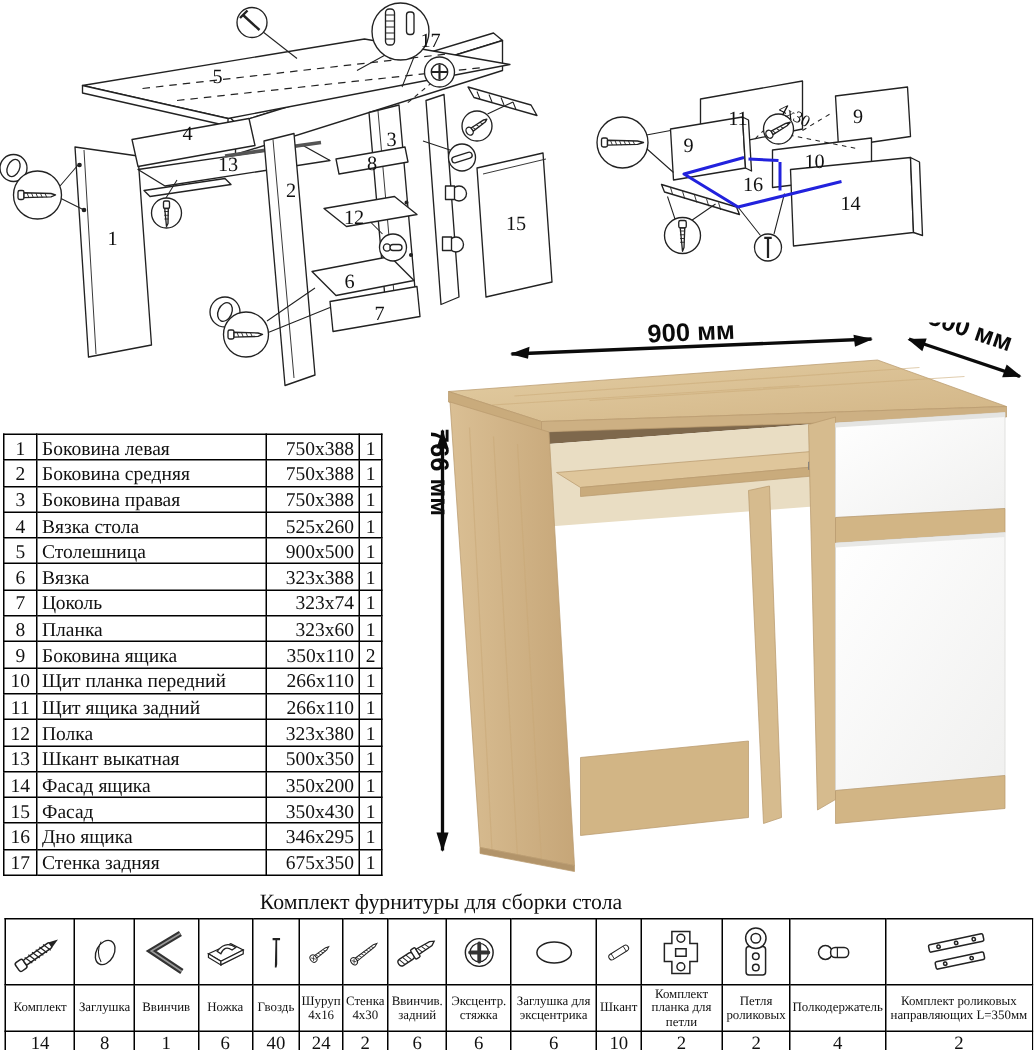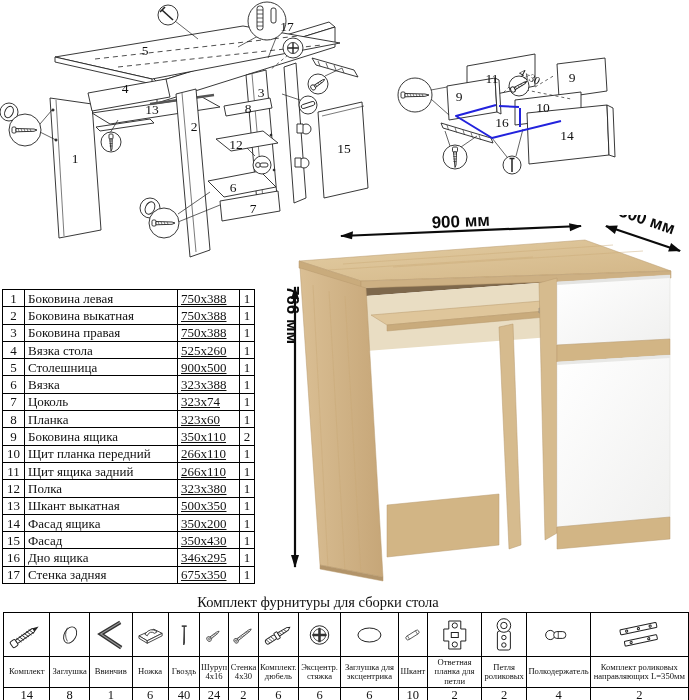--- a/index.html
+++ b/index.html
@@ -7,24 +7,24 @@
          font-family:"Liberation Serif",serif;color:#111;}
   svg text{font-family:"Liberation Serif",serif;}
   .dlabel{font-size:13.5px;fill:#111;text-anchor:middle;}
   .dim{font-family:"Liberation Sans",sans-serif;font-weight:bold;font-size:17px;fill:#0b0b0b;}
   .note{font-size:11px;fill:#111;}
   
   #parts{position:absolute;left:2px;top:289px;border-collapse:collapse;font-size:13px;}
   #parts td{border:1.2px solid #000;padding:0 3px;height:16.3px;line-height:1;white-space:nowrap;}
   #parts td.c-num{width:19px;text-align:center;padding:0 1px;}
   #parts td.c-name{width:146px;font-family:Liberation Serif, serif;}
-  #parts td.c-size{width:55px;text-align:left;text-decoration:underline;}
+  #parts td.c-size{width:55px;text-align:right;}
   #parts td.c-qty{width:12px;text-align:center;padding:0 1px;}
   
-  #hwtitle{position:absolute;left:115px;top:595px;width:406px;text-align:center;
+  #hwtitle{position:absolute;left:91px;top:595px;width:406px;text-align:center;
            font-size:14.5px;line-height:1.1;}
   #hw{position:absolute;left:3px;top:612px;border-collapse:collapse;table-layout:fixed;}
   #hw td{border:1.2px solid #000;text-align:center;vertical-align:middle;padding:0;overflow:hidden;}
   #hw tr.r-icons td{height:43px;}
   #hw tr.r-names td{font-size:8.6px;line-height:1.08;height:19px;padding:1px 1px;}
   #hw tr.r-qty td{font-size:12.5px;height:14px;line-height:1;}
   .hwicon{width:94%;height:40px;display:inline-block;vertical-align:middle;}
 </style>
 </head>
 <body>
@@ -274,21 +274,21 @@
   <table id="parts">
     <tbody id="parts-body">
         <tr>
           <td class="c-num">1</td>
           <td class="c-name">Боковина левая</td>
           <td class="c-size">750x388</td>
           <td class="c-qty">1</td>
         </tr>
         <tr>
           <td class="c-num">2</td>
-          <td class="c-name">Боковина выкатная</td>
+          <td class="c-name">Боковина средняя</td>
           <td class="c-size">750x388</td>
           <td class="c-qty">1</td>
         </tr>
         <tr>
           <td class="c-num">3</td>
           <td class="c-name">Боковина правая</td>
           <td class="c-size">750x388</td>
           <td class="c-qty">1</td>
         </tr>
         <tr>
@@ -585,25 +585,25 @@
             </svg></td>
         </tr>
       <tr class="r-names" id="hw-names">
           <td>Комплект</td>
           <td>Заглушка</td>
           <td>Ввинчив</td>
           <td>Ножка</td>
           <td>Гвоздь</td>
           <td>Шуруп 4x16</td>
           <td>Стенка 4x30</td>
-          <td>Комплект. дюбель</td>
+          <td>Ввинчив. задний</td>
           <td>Эксцентр. стяжка</td>
           <td>Заглушка для эксцентрика</td>
           <td>Шкант</td>
-          <td>Ответная планка для петли</td>
+          <td>Комплект планка для петли</td>
           <td>Петля роликовых</td>
           <td>Полкодержатель</td>
           <td>Комплект роликовых направляющих L=350мм</td>
         </tr>
       <tr class="r-qty" id="hw-qty">
           <td>14</td>
           <td>8</td>
           <td>1</td>
           <td>6</td>
           <td>40</td>

